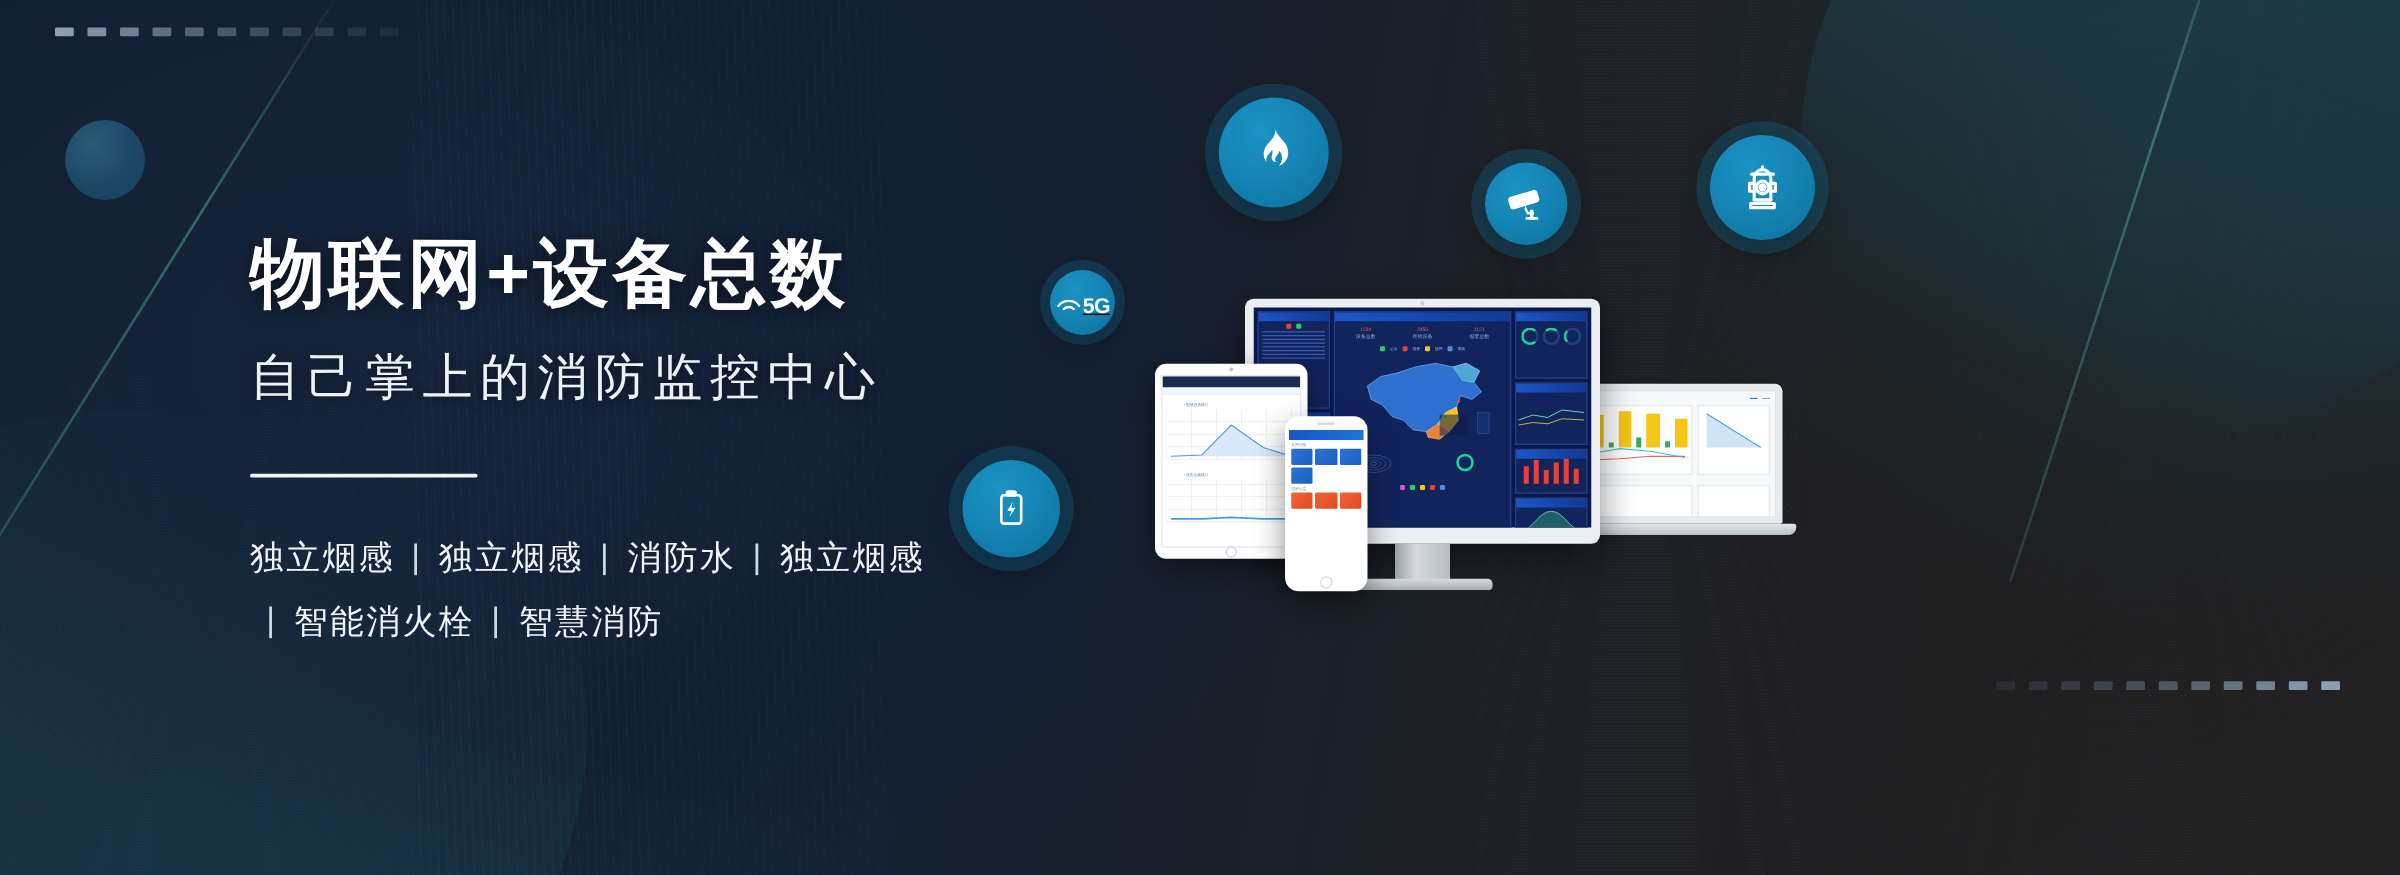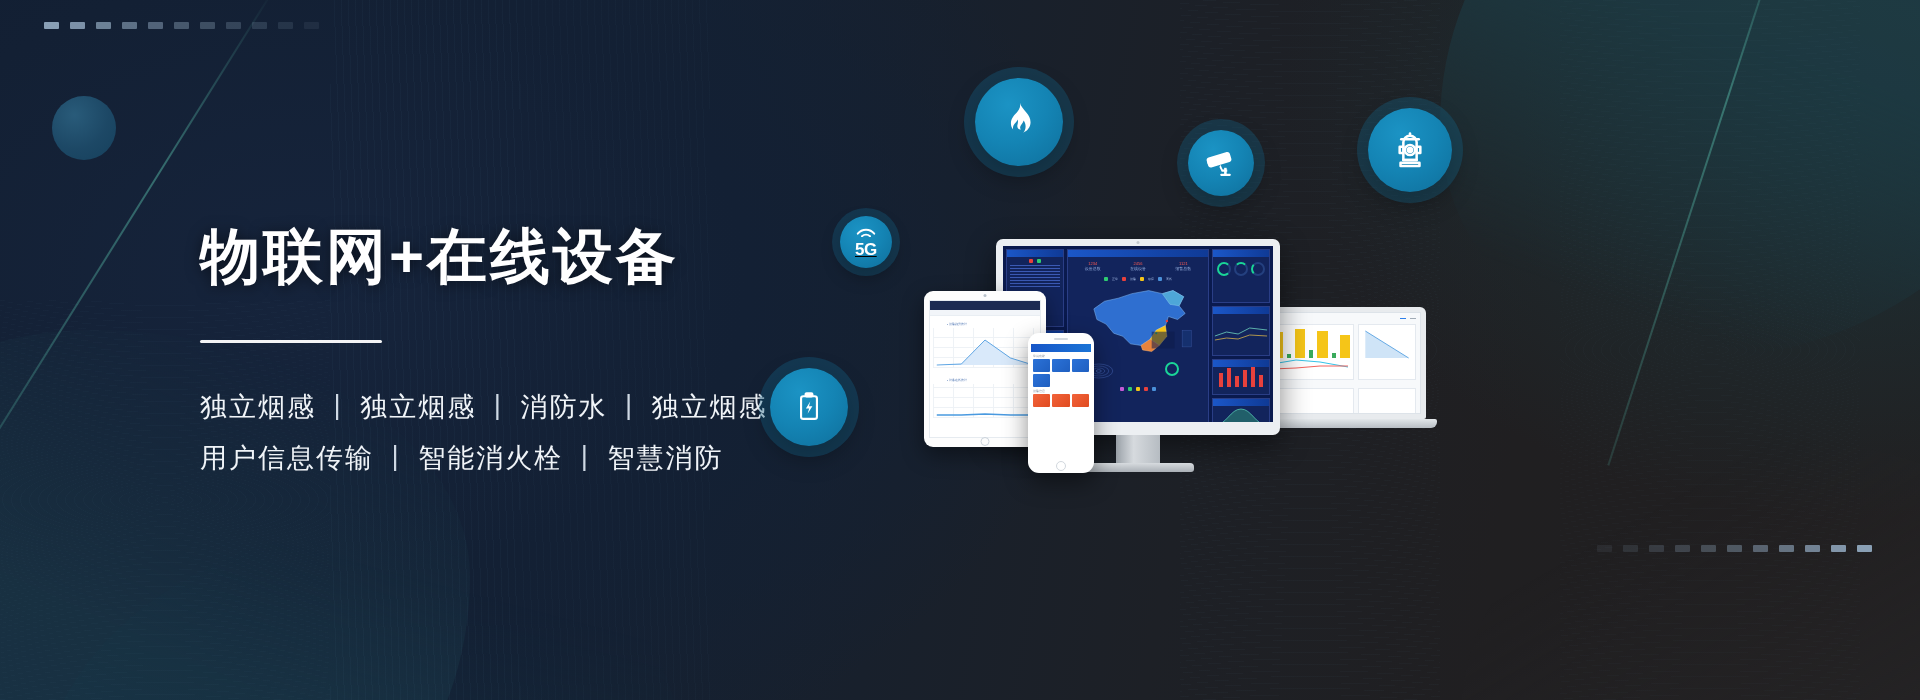--- a/index.html
+++ b/index.html
@@ -45,36 +45,36 @@
   .dash-br{ right:48px; bottom:148px; }
 
   
   .copy{ position:absolute; left:200px; top:0; width:720px; height:700px;
     display:flex; flex-direction:column; justify-content:center; }
   .h1{ font-size:60px; font-weight:700; color:#ffffff; letter-spacing:3px; line-height:1.1;
     text-shadow:0 2px 14px rgba(0,0,0,.55); }
   .h2{ margin-top:22px; font-size:40px; font-weight:400; color:#edf2f7; letter-spacing:6px;
     text-shadow:0 2px 10px rgba(0,0,0,.5); }
   .rule{ margin-top:50px; width:182px; height:3px; background:#ffffff; opacity:.95; border-radius:2px; }
-  .feats{ margin-top:46px; display:flex; flex-direction:column; gap:15px;font-family:Liberation Mono, monospace; }
+  .feats{ margin-top:46px; display:flex; flex-direction:column; gap:15px; }
   .featline{ display:flex; align-items:center; font-size:27px; color:#f0f4f8; letter-spacing:2px; }
   .featline .sep{ margin:0 13px; color:#cfd9e4; font-weight:300; }
 
   
   .badge{ position:absolute; border-radius:50%; display:flex; align-items:center; justify-content:center;
     background:radial-gradient(circle at 38% 30%, #1b93c4 0%, #1484b4 48%, #0f6f9b 100%);
     box-shadow:0 0 0 11px rgba(20,110,150,.30), 0 10px 26px rgba(0,0,0,.38); }
   .badge svg{ display:block; }
   .b-fire{ left:975px; top:78px; width:88px; height:88px; }
   .b-cam { left:1188px; top:130px; width:66px; height:66px; }
   .b-hyd { left:1368px; top:108px; width:84px; height:84px; }
   .b-5g  { left:840px; top:216px; width:52px; height:52px; box-shadow:0 0 0 8px rgba(20,110,150,.28),0 8px 18px rgba(0,0,0,.35); }
   .b-bat { left:770px; top:368px; width:78px; height:78px; }
   .g5txt{ font-size:17px; font-weight:700; color:#fff; letter-spacing:-.5px; line-height:1; margin-top:4px;}
-  .g5wrap{ display:flex; flex-direction:column; justify-content:center;text-decoration:underline; }
+  .g5wrap{ display:flex; flex-direction:row; align-items:center; justify-content:center;text-decoration:underline; }
 
   
   .devices{ position:absolute; left:900px; top:225px; width:540px; height:250px; }
 
   
   .tablet{ position:absolute; left:24px; top:66px; width:122px; height:156px; background:#fdfdfd;
     border-radius:9px; box-shadow:0 8px 22px rgba(0,0,0,.42); padding:9px 5px; }
   .tablet .scr{ width:100%; height:100%; background:#fff; border:1px solid #e6ebf0; overflow:hidden; }
   .t-hdr{ height:9px; background:#1c2b52; }
   .t-sub{ height:6px; background:#f2f5f9; border-bottom:1px solid #e9eef3; }
@@ -181,35 +181,35 @@
     <span class="dash" style="opacity:.34"></span>
     <span class="dash" style="opacity:.42"></span>
     <span class="dash" style="opacity:.50"></span>
     <span class="dash" style="opacity:.62"></span>
     <span class="dash" style="opacity:.74"></span>
     <span class="dash" style="opacity:.88"></span>
     <span class="dash" style="opacity:.95"></span>
   </div>
 
   <div class="copy">
-    <div class="h1">物联网+在线设备</div>
+    <div class="h1">物联网+设备总数</div>
+    <div class="h2">自己掌上的消防监控中心</div>
     <div class="rule"></div>
 
     <div class="feats">
       <div class="featline">
         <span>独立烟感</span>
         <span class="sep">|</span>
         <span>独立烟感</span>
         <span class="sep">|</span>
         <span>消防水</span>
         <span class="sep">|</span>
         <span>独立烟感</span>
       </div>
       <div class="featline">
-        <span>用户信息传输</span>
         <span class="sep">|</span>
         <span>智能消火栓</span>
         <span class="sep">|</span>
         <span>智慧消防</span>
       </div>
     </div>
   </div>
 
   <div class="badge b-fire">
     <svg width="44" height="44" viewBox="0 0 24 24" fill="#fff">

